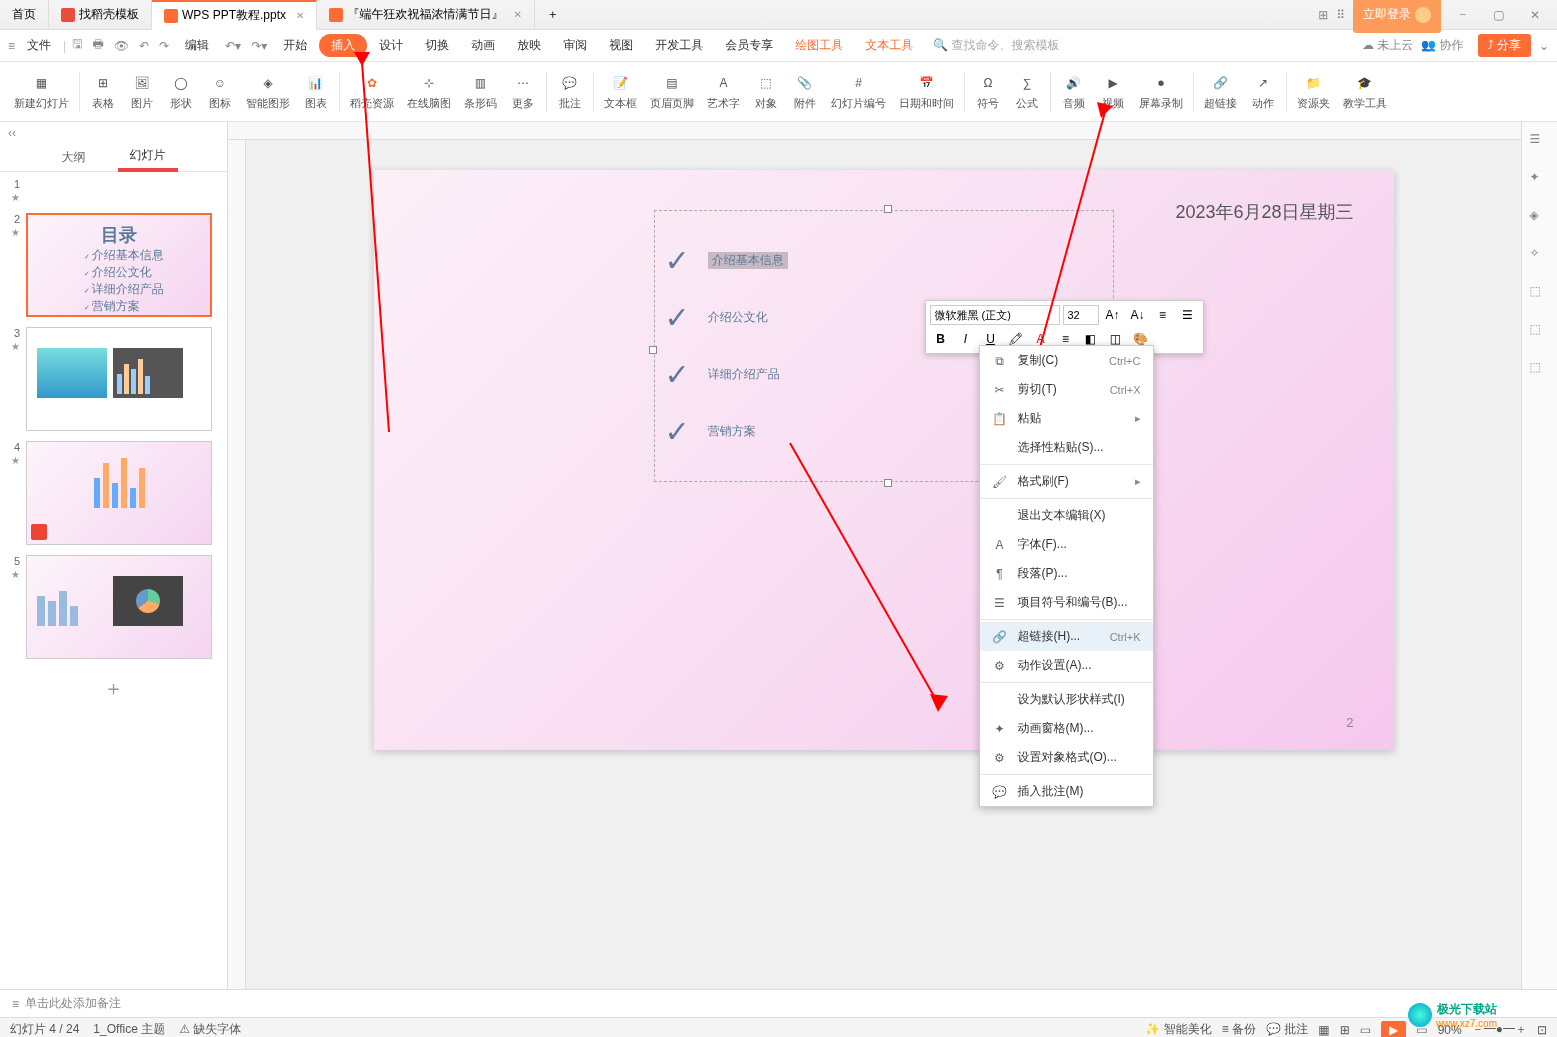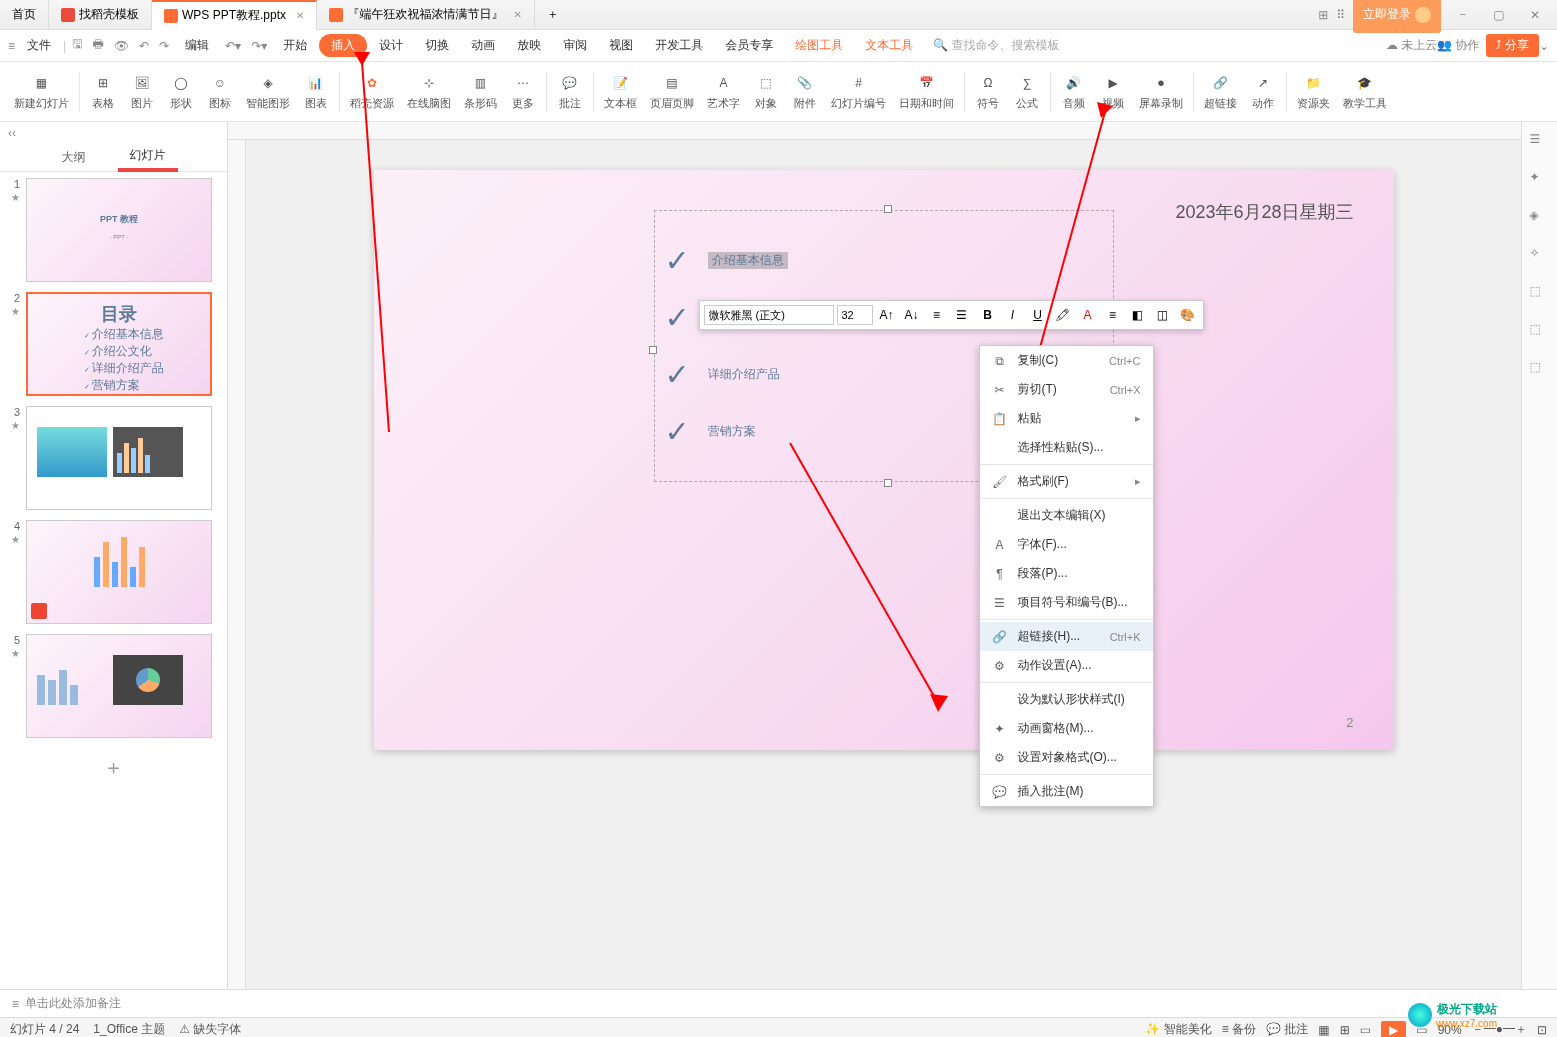--- a/index.html
+++ b/index.html
@@ -43,21 +43,21 @@
 .ruler-v{width:18px;background:#f8f8f8;border-right:1px solid #ddd;}
 .canvas-area{flex:1;background:#f0f0f0;display:flex;align-items:flex-start;justify-content:center;padding:30px;position:relative;}
 .slide{width:1020px;height:580px;background:linear-gradient(135deg,#fcf0f8 0%,#f8dff2 50%,#f5c8ed 100%);box-shadow:0 2px 8px rgba(0,0,0,.2);position:relative;padding:40px;}
 .slide-title{font-size:88px;font-weight:700;color:#5e7a99;text-align:center;letter-spacing:10px;margin-bottom:20px;}
 .slide-date{position:absolute;top:30px;right:40px;font-size:18px;color:#555;}
 .slide-num{position:absolute;bottom:20px;right:40px;font-size:13px;color:#888;}
 .toc-list{margin:0 auto;width:460px;}
 .toc-item{display:flex;align-items:center;gap:18px;font-size:34px;color:#5e7a99;margin:22px 0;}
 .check{font-size:30px;color:#5e7a99;}
 .highlighted{background:rgba(120,120,120,.4);padding:0 4px;}
-.float-toolbar{position:absolute;top:130px;right:190px;background:#fff;border:1px solid #ccc;padding:4px;display:flex;flex-direction:row;gap:4px;box-shadow:0 2px 6px rgba(0,0,0,.2);}
+.float-toolbar{position:absolute;top:130px;right:190px;background:#fff;border:1px solid #ccc;padding:4px;display:flex;flex-direction:column;gap:4px;box-shadow:0 2px 6px rgba(0,0,0,.2);}
 .ft-row{display:flex;align-items:center;gap:3px;}
 .ft-input{width:130px;height:20px;border:1px solid #ccc;padding:0 4px;font-size:11px;}
 .ft-btn{width:22px;height:20px;display:flex;align-items:center;justify-content:center;border:1px solid transparent;cursor:pointer;}
 .context-menu{position:absolute;top:175px;right:240px;width:175px;background:#fff;border:1px solid #ccc;box-shadow:0 2px 8px rgba(0,0,0,.25);z-index:100;}
 .cm-item{padding:6px 12px;display:flex;align-items:center;gap:10px;font-size:12px;color:#333;cursor:pointer;}
 .cm-item:hover,.cm-item.hover{background:#e8f0f8;}
 .cm-shortcut{margin-left:auto;color:#888;font-size:11px;}
 .cm-sep{height:1px;background:#e5e5e5;margin:2px 0;}
 .cm-icon{width:16px;height:16px;display:flex;align-items:center;justify-content:center;color:#666;}
 .sidebar-right{width:36px;border-left:1px solid #ddd;background:#fafafa;display:flex;flex-direction:column;align-items:center;padding-top:10px;gap:18px;}
@@ -125,21 +125,21 @@
   <span class="menu-item">切换</span>
   <span class="menu-item">动画</span>
   <span class="menu-item">放映</span>
   <span class="menu-item">审阅</span>
   <span class="menu-item">视图</span>
   <span class="menu-item">开发工具</span>
   <span class="menu-item">会员专享</span>
   <span class="menu-item orange">绘图工具</span>
   <span class="menu-item orange">文本工具</span>
   <span class="search-box">🔍 <span>查找命令、搜索模板</span></span>
-  <div style="margin-left:auto;display:flex;align-items:center;">
+  <div style="margin-left:auto;display:flex;align-items:center;gap:8px;">
     <span style="color:#888;">☁ <span>未上云</span></span>
     <span style="color:#888;">👥 <span>协作</span></span>
     <span class="share-btn">⤴ <span>分享</span></span>
     <span style="color:#888;">⌄</span>
   </div>
 </div>
 
 <div class="toolbar">
   <div class="tool-btn">
       <span class="tool-icon">▦</span>
@@ -269,24 +269,20 @@
     <div style="display:flex;padding:4px 8px;color:#888;font-size:10px;justify-content:space-between;">
         <span>‹‹</span>
       </div>
     <div class="panel-tabs">
       <div class="panel-tab">大纲</div>
       <div class="panel-tab active">幻灯片</div>
     </div>
     <div class="thumbs">
       <div class="thumb-row">
           <div class="thumb-num">1<div class="thumb-star">★</div></div>
-          <div class="thumb">
-            <div style="text-align:center;padding-top:34px;font-size:9px;color:#5e7a99;font-weight:bold;">PPT 教程</div>
-            <div style="text-align:center;font-size:6px;color:#888;margin-top:8px;">- PPT -</div>
-          </div>
         </div>
       <div class="thumb-row">
           <div class="thumb-num">2<div class="thumb-star">★</div></div>
           <div class="thumb active">
             <div style="text-align:center;padding-top:8px;font-size:18px;color:#5e7a99;font-weight:bold;">目录</div>
             <div style="font-size:7px;color:#5e7a99;padding-left:56px;">✓ <span>介绍基本信息</span></div>
             <div style="font-size:7px;color:#5e7a99;padding-left:56px;">✓ <span>介绍公文化</span></div>
             <div style="font-size:7px;color:#5e7a99;padding-left:56px;">✓ <span>详细介绍产品</span></div>
             <div style="font-size:7px;color:#5e7a99;padding-left:56px;">✓ <span>营销方案</span></div>
           </div>

